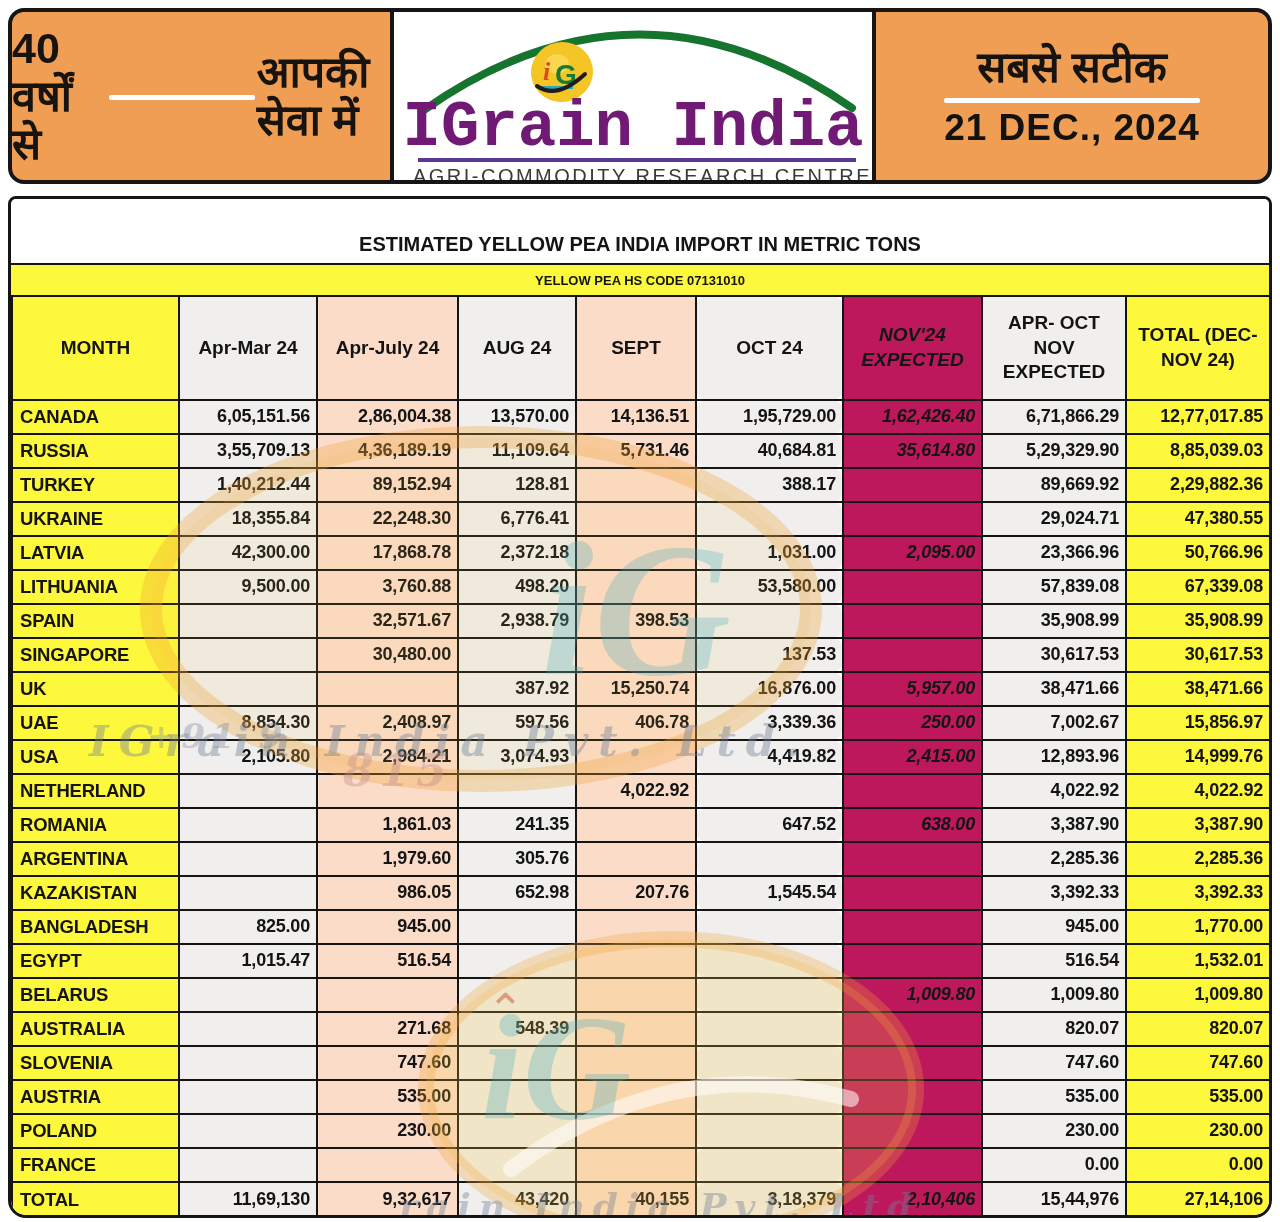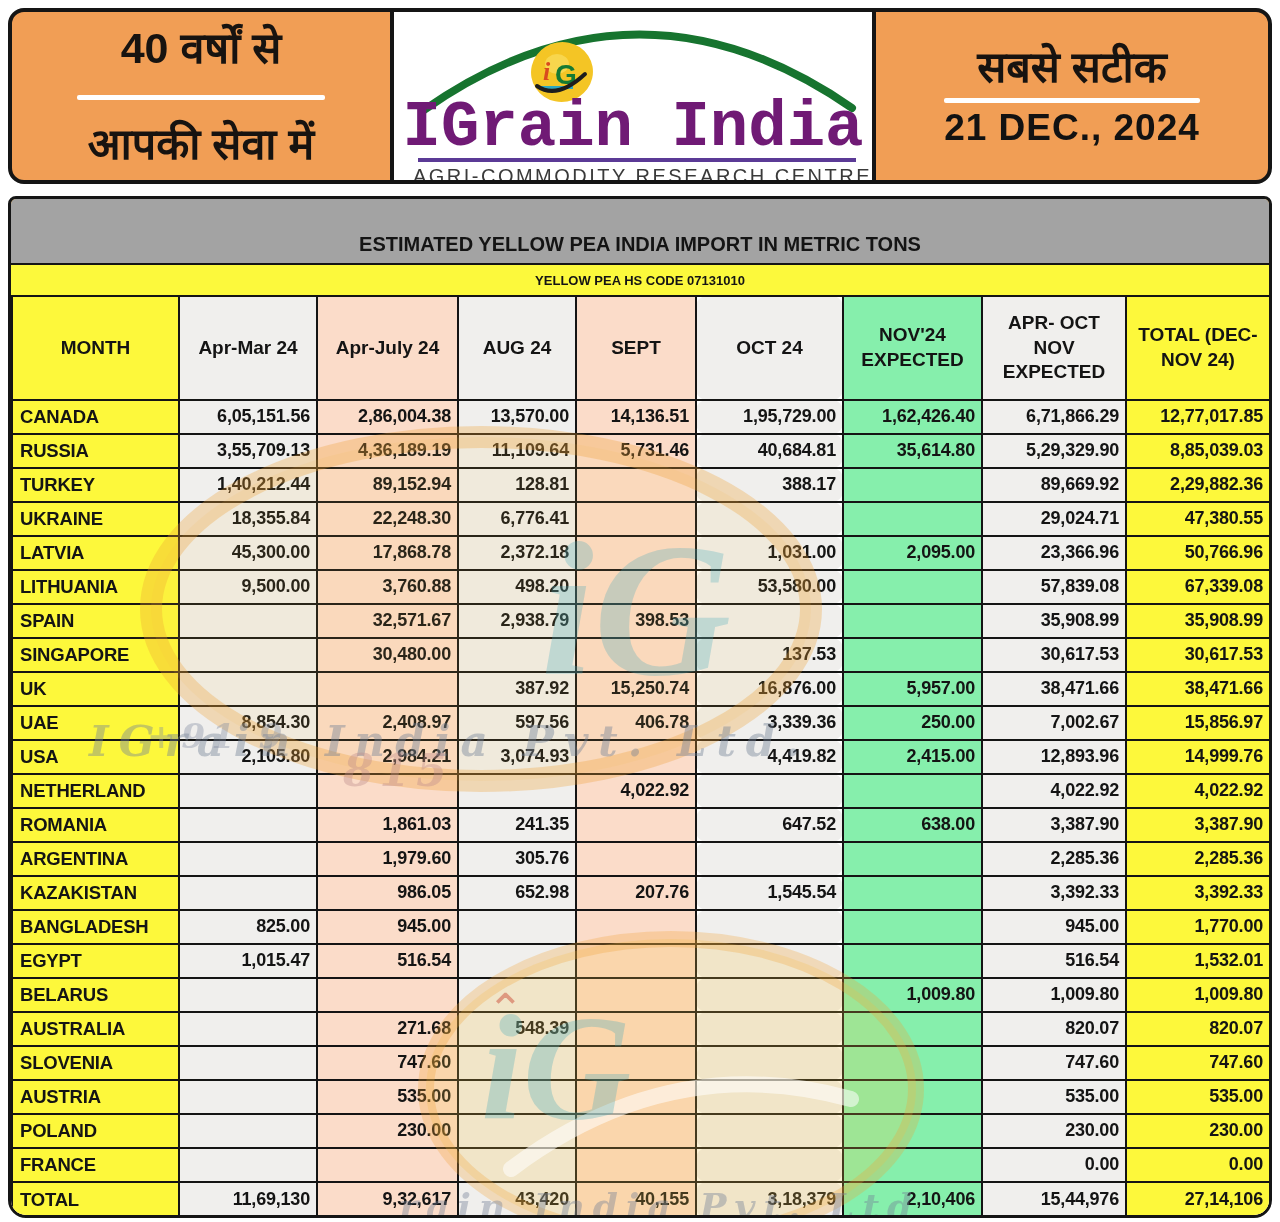--- a/index.html
+++ b/index.html
@@ -2,21 +2,21 @@
 <html><head>
 <meta charset="utf-8">
 <style>
   html,body{margin:0;padding:0;background:#ffffff;width:1280px;height:1222px;overflow:hidden;
             font-family:"Liberation Sans",sans-serif;}
   .page{position:relative;width:1280px;height:1222px;background:#fff;}
 
   
   .banner{position:absolute;left:8px;top:8px;width:1264px;height:176px;box-sizing:border-box;
           border:4px solid #151515;border-radius:16px;background:#F19E55;display:flex;overflow:hidden;}
-  .banner-left{width:378px;display:flex;flex-direction:column;align-items:center;justify-content:center;gap:18px;}
+  .banner-left{width:378px;display:flex;flex-direction:row;align-items:center;justify-content:center;gap:2px;}
   .hindi-line{font-weight:bold;color:#171310;font-size:43px;line-height:1.12;letter-spacing:0px;
               font-family:"Liberation Sans","DejaVu Sans",sans-serif;}
   .white-rule{height:5px;background:#ffffff;border-radius:2px;}
   .rule-left{width:248px;margin:4px 0 2px 0;}
   .rule-right{width:256px;margin:6px 0 4px 0;}
 
   .banner-center{width:486px;background:#ffffff;border-left:4px solid #151515;border-right:4px solid #151515;
                  position:relative;box-sizing:border-box;}
   .logo-arc{position:absolute;left:22px;top:10px;}
   .logo-egg{position:absolute;left:133px;top:26px;}
@@ -26,39 +26,39 @@
   .logo-rule{position:absolute;left:24px;top:146px;width:438px;height:4px;background:#5B3A96;}
   .logo-tagline{position:absolute;left:0;top:153px;width:100%;text-align:right;
                 font-size:20px;color:#3a3a3a;letter-spacing:2.5px;font-weight:normal;}
 
   .banner-right{flex:1;display:flex;flex-direction:column;align-items:center;justify-content:center;}
   .banner-date{font-weight:bold;color:#121212;font-size:37px;letter-spacing:1px;}
 
   
   .table-block{position:absolute;left:8px;top:196px;width:1264px;height:1022px;box-sizing:border-box;
                border:3px solid #151515;border-radius:8px 8px 18px 18px;overflow:hidden;background:#F0A93A;}
-  .title-band{height:64px;background:#a3a3a3;display:flex;align-items:flex-end;justify-content:center;
+  .title-band{height:64px;background:#ffffff;display:flex;align-items:flex-end;justify-content:center;
               padding-bottom:7px;box-sizing:border-box;font-weight:bold;font-size:20px;color:#141414;}
   .hs-band{height:30px;background:#FCF93C;display:flex;align-items:center;justify-content:center;
            font-weight:bold;font-size:13px;color:#141414;border-top:2px solid #151515;}
 
   table.data{width:100%;height:924px;border-collapse:collapse;table-layout:fixed;background:#fff;}
   table.data th,table.data td{border:2px solid #141414;font-weight:bold;color:#141414;
       overflow:hidden;white-space:nowrap;box-sizing:border-box;}
   table.data th{white-space:normal;font-size:19px;line-height:1.3;text-align:center;vertical-align:middle;padding:2px 4px;}
   thead tr{height:104px;}
   tbody tr{height:32px;}
   tbody tr.total-row{height:34px;}
   td.country{text-align:left;padding-left:7px;font-size:18.5px;letter-spacing:-0.2px;}
   td.num{text-align:right;padding-right:6px;font-size:18px;letter-spacing:-0.2px;}
   th.c0{text-align:left;padding-left:7px;font-size:20px;}
   .col0{width:167px;} .col1{width:138px;} .col2{width:141px;} .col3{width:118px;} .col4{width:120px;}
   .col5{width:147px;} .col6{width:139px;} .col7{width:144px;} .col8{width:144px;}
   .c0{background:#FDF83B;} .c1{background:#F0EFED;} .c2{background:#FBDCC9;} .c3{background:#F0EFED;}
-  .c4{background:#FBDCC9;} .c5{background:#F0EFED;border-radius:11px;} .c6{background:#86efac;} .c7{background:#F0EFED;padding-left:36px;}
+  .c4{background:#FBDCC9;} .c5{background:#F0EFED;border-radius:11px;} .c6{background:#be185d;font-style:italic;} .c7{background:#F0EFED;padding-left:36px;}
   .c8{background:#FDF83B;}
 
   
   .wm-layer{position:absolute;inset:0;z-index:5;pointer-events:none;}
   .wm-text{position:absolute;font-family:"DejaVu Serif","Liberation Serif",serif;font-style:italic;
            font-weight:bold;color:rgba(115,128,150,0.42);}
   .wm-main{left:78px;top:474px;font-size:42px;letter-spacing:10px;margin-top:44px;}
   .wm-phone1{left:136px;top:517px;font-size:34px;letter-spacing:6px;color:rgba(130,140,160,0.38);}
   .wm-phone2{left:332px;top:546px;font-size:44px;letter-spacing:6px;color:rgba(190,140,140,0.38);}
   .wm-bottom{left:388px;top:986px;font-size:36px;letter-spacing:8px;color:rgba(115,128,150,0.40);}
@@ -169,21 +169,21 @@
             <td class="c2 num">22,248.30</td>
             <td class="c3 num">6,776.41</td>
             <td class="c4 num"></td>
             <td class="c5 num"></td>
             <td class="c6 num"></td>
             <td class="c7 num">29,024.71</td>
             <td class="c8 num">47,380.55</td>
           </tr>
           <tr>
             <td class="c0 country">LATVIA</td>
-            <td class="c1 num">45,300.00</td>
+            <td class="c1 num">42,300.00</td>
             <td class="c2 num">17,868.78</td>
             <td class="c3 num">2,372.18</td>
             <td class="c4 num"></td>
             <td class="c5 num">1,031.00</td>
             <td class="c6 num">2,095.00</td>
             <td class="c7 num">23,366.96</td>
             <td class="c8 num">50,766.96</td>
           </tr>
           <tr>
             <td class="c0 country">LITHUANIA</td>

